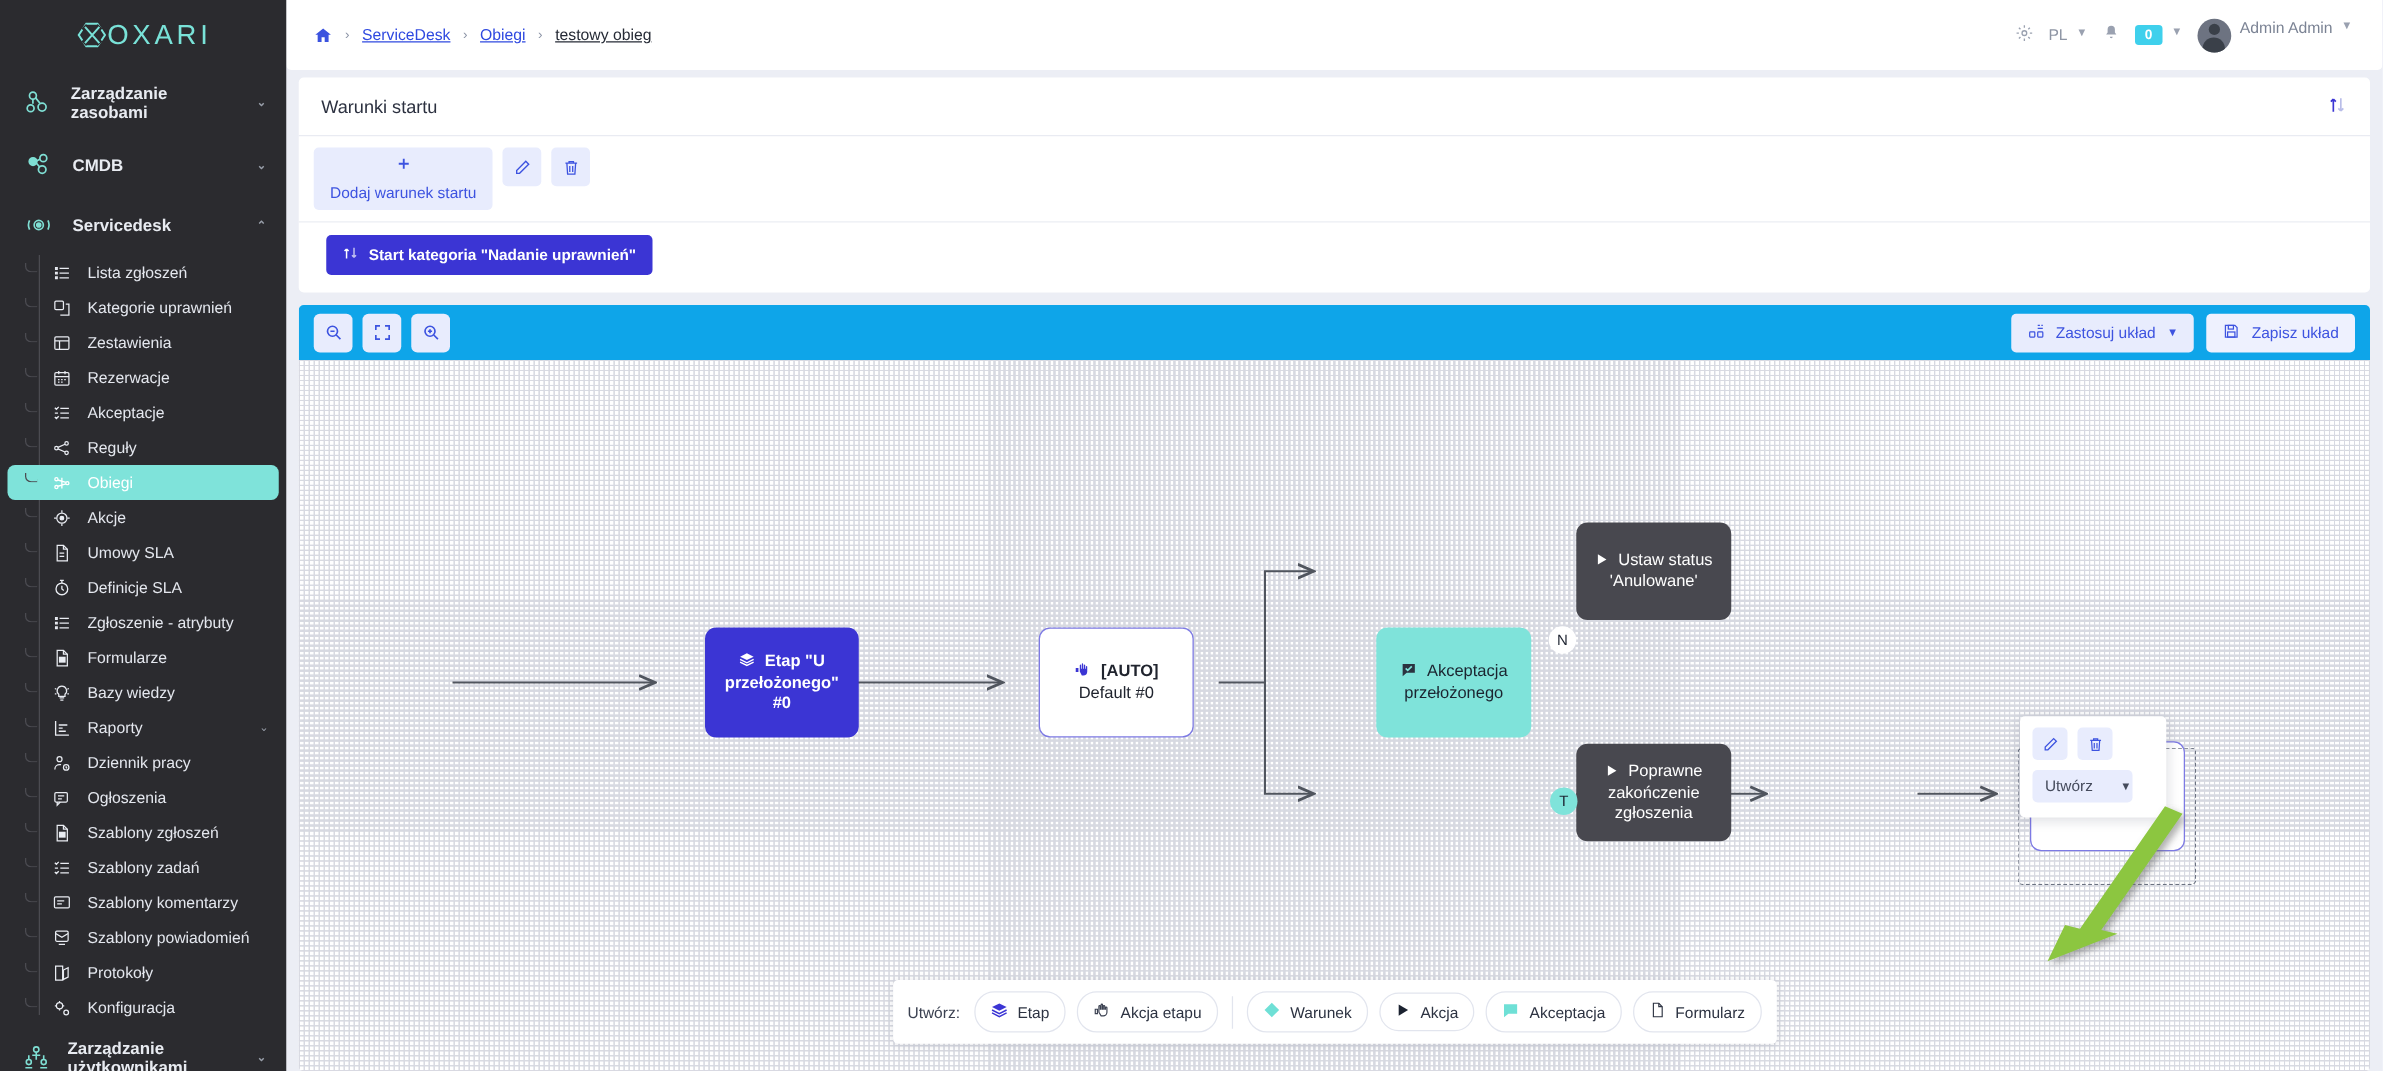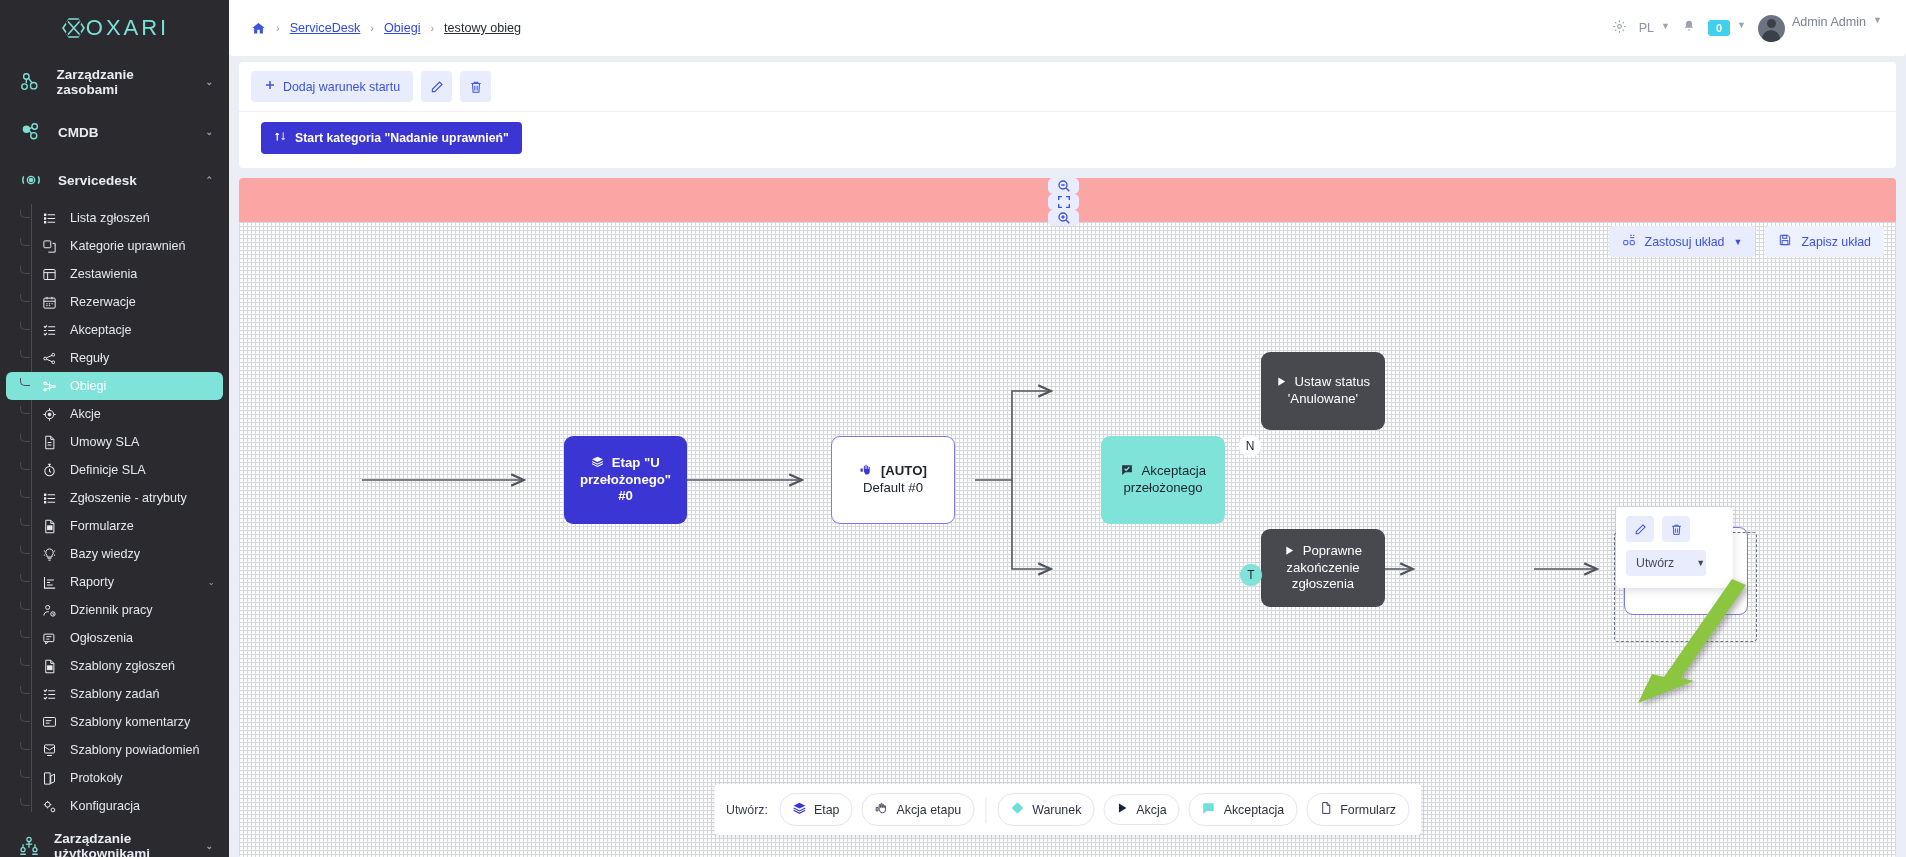--- a/index.html
+++ b/index.html
@@ -82,40 +82,40 @@
   .panel-title {
     padding: 14px 18px 12px 18px; font-size: 14.5px; color: #2c3140;
     border-bottom: 1px solid #e9ebf2; display: flex; align-items: center;
   }
   .sync-icon { margin-left: auto; font-size: 15px; color:#3b53df; cursor:pointer; }
 
   .btnrow { padding: 9px 12px; display: flex; gap: 8px; border-bottom: 1px solid #eceef4;}
   .btn-lt {
     background: #e8ecfd; color: #3d53e0; border: none; border-radius: 4px;
     padding: 7px 13px; font-size: 12.4px; display:flex; align-items:center; gap: 7px;
-    cursor: pointer; font-family: inherit;
+    cursor: pointer; font-family: inherit; flex-direction: column;
   }
   .btn-icon-only { background:#e8ecfd; color:#3d53e0; border:none; border-radius:4px; width:31px; height:31px;
     display:flex;align-items:center;justify-content:center; cursor:pointer;}
 
   .startrow { padding: 10px 12px 14px 22px; }
   .start-chip {
     background: #3b35d4; color: #fff; font-size: 12.3px; font-weight: bold;
     border-radius: 4px; padding: 8px 13px; display: inline-flex; align-items: center; gap: 8px;
     cursor: pointer;
   }
 
   
   .canvas-panel {
     background: #ffffff; margin: 10px 10px 0 10px; border-radius: 4px;
     flex: 1; position: relative; overflow: hidden;
   }
   .canvas-toolbar {
     height: 44px; display: flex; align-items: center; padding: 0 12px;
-    background: #fca5a5; position: relative; z-index: 5; flex-direction: column;
+    background: #0ea5e9; position: relative; z-index: 5;
   }
   .zoom-btn { background:#e8ecfd; color:#3d53e0; border:none; border-radius:5px; width:31px; height:31px;
     display:flex;align-items:center;justify-content:center;cursor:pointer; margin-right: 8px;}
   .tb-right { margin-left: auto; display: flex; gap: 10px; }
   .tb-btn {
     background: #e8ecfd; color: #3d53e0; border: none; border-radius: 4px;
     padding: 7px 13px; font-size: 12.4px; display:flex; align-items:center; gap: 9px;
     cursor: pointer; font-family: inherit;
   }
   .tb-btn.plain { background: #eef1fe; }
@@ -512,20 +512,29 @@
         </div>
         <div class="tr-item">
           <span class="avatar-wrap"></span>
           <span class="uname">Admin Admin</span>
           <span class="tr-caret">▼</span>
         </div>
       </div>
     </div>
 
     <div class="panel">
+      <div class="panel-title">
+        <span>Warunki startu</span>
+        <span class="sync-icon">
+          <svg width="16" height="16" viewBox="0 0 24 24" fill="none" stroke="#3b35d4" stroke-width="2">
+            <path d="M7 20V5M7 5L4 8M7 5l3 3" stroke="#3b35d4"></path>
+            <path d="M16 4v15M16 19l-3-3M16 19l3-3" stroke="#b9bde8"></path>
+          </svg>
+        </span>
+      </div>
       <div class="btnrow">
         <button class="btn-lt">
           <span>
             <svg width="12" height="12" viewBox="0 0 24 24" stroke="#3d53e0" stroke-width="3">
                 <path d="M12 4v16M4 12h16"></path>
               </svg>
           </span>
           <span>Dodaj warunek startu</span>
         </button>
         <button class="btn-icon-only">

